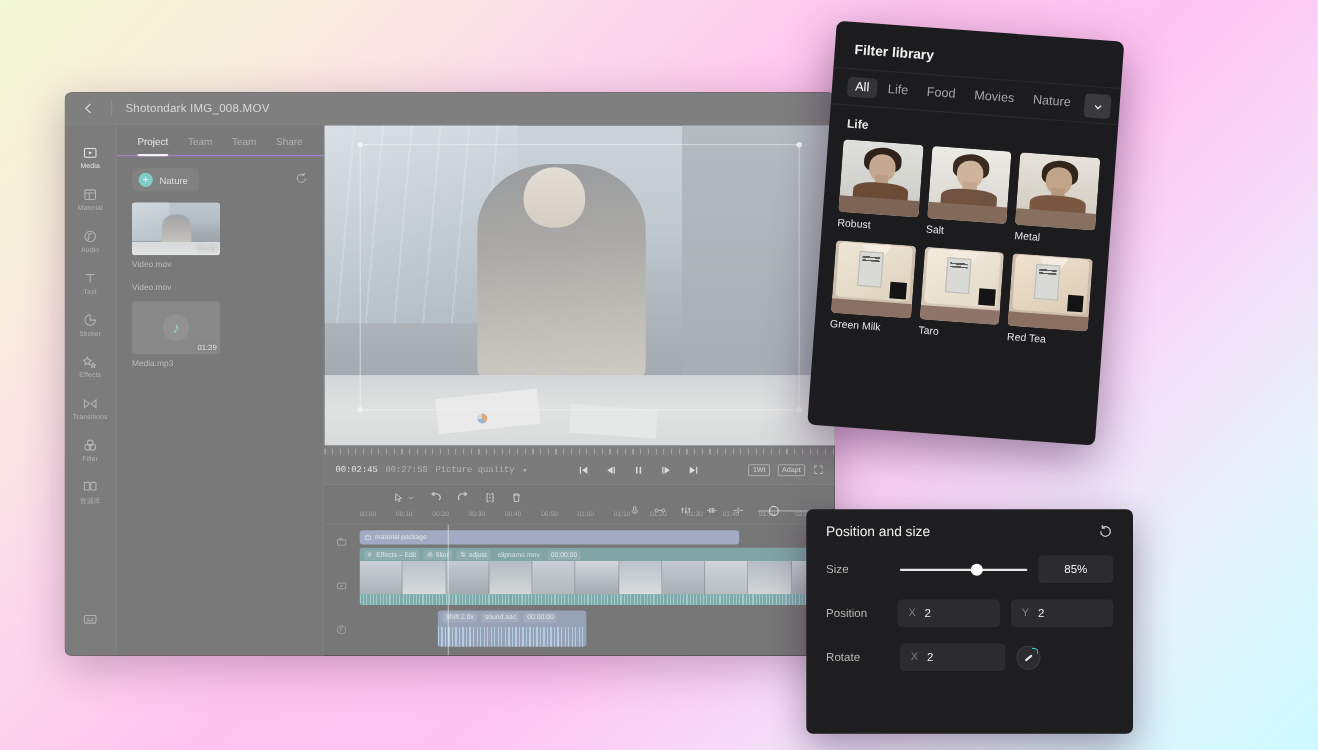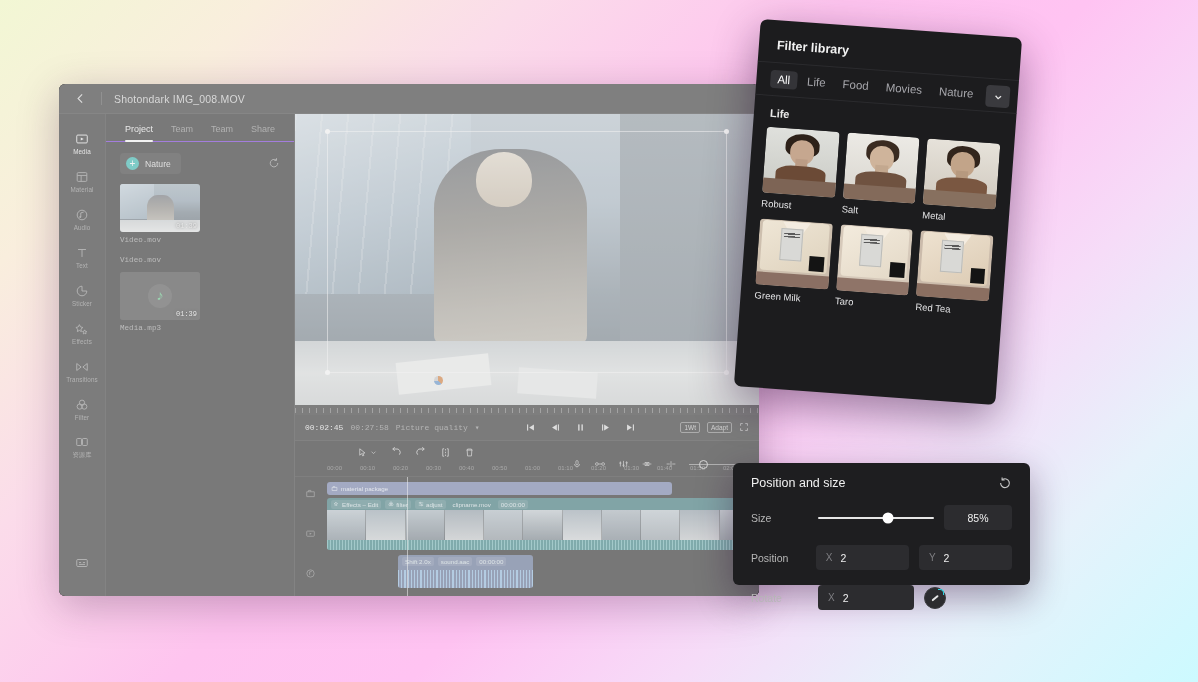--- a/index.html
+++ b/index.html
@@ -119,21 +119,21 @@
     color: #fff; font-size: 10px; line-height: 1;
   }
   .upload-lbl { font-size: 8.6px; color: #dedede; }
   .refresh-ico { color: #9a9a9a; cursor: pointer; }
 
   .media-grid {
     display: flex; flex-wrap: wrap;
     gap: 8px 10px;
     padding: 2px 14px;
   }
-  .media-cell { width: 80px; cursor: pointer; font-family: Liberation Mono, monospace; }
+  .media-cell { width: 80px; cursor: pointer; }
   .media-thumb {
     width: 80px; height: 48px;
     border-radius: 3px; overflow: hidden;
     position: relative;
     background: #3a3a3a;
   }
   .media-thumb .dur {
     position: absolute; right: 3px; bottom: 2px;
     font-size: 7px; color: #e8e8e8;
     text-shadow: 0 0 3px rgba(0,0,0,.8);
@@ -473,21 +473,21 @@
   }
   .mag .band {
     position: absolute; left: 0; right: 0; bottom: 0; height: 20%;
     background: #8a6f63;
   }
 
   
   .pos-panel {
     position: absolute;
     left: 733px; top: 463px;
-    width: 297px; height: 122px;
+    width: 297px; height: 204px;
     background: #1e1e20;
     border-radius: 6px;
     box-shadow: 0 12px 36px rgba(40,10,50,.4);
     z-index: 90;
     padding: 13px 18px;
   }
   .pp-head { display: flex; align-items: center; justify-content: space-between; }
   .pp-title { font-size: 12.5px; color: #f0f0f0; }
   .pp-reset { color: #c9c9c9; cursor: pointer; display: flex; }
   .pp-row {

